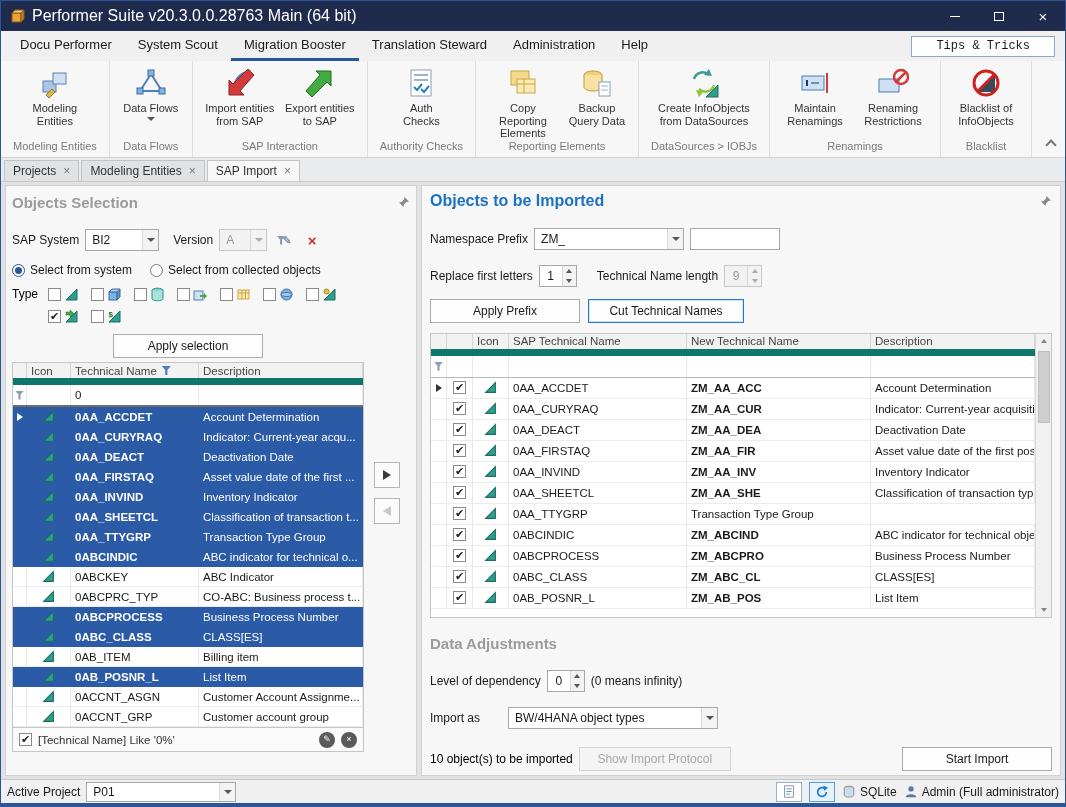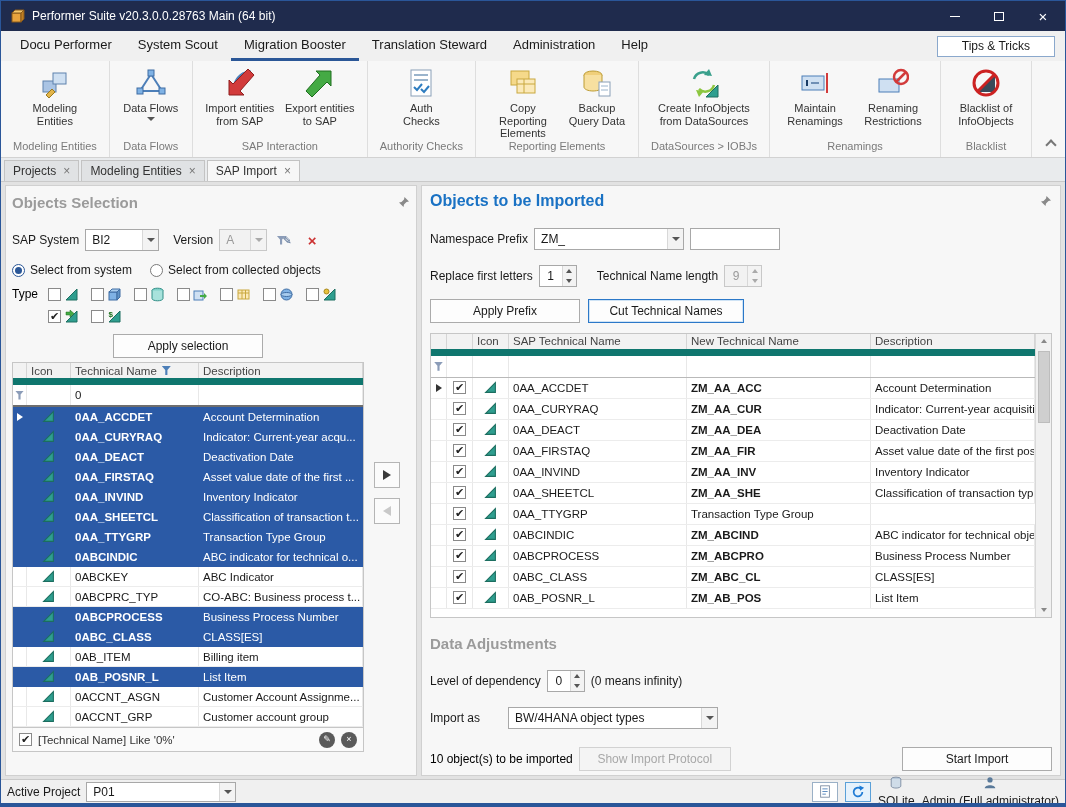--- a/index.html
+++ b/index.html
@@ -2,35 +2,35 @@
 <html><head>
 <meta charset="utf-8">
 <style>
   * { box-sizing: border-box; margin: 0; padding: 0; }
   body { font-family: "Liberation Sans", sans-serif; background:#9a9a9a; }
   .window { width:1066px; height:807px; background:#f0f0f0; border:1px solid #2a5699;
             border-bottom:4px solid #2a5699; display:flex; flex-direction:column; overflow:hidden; }
 
   
   .titlebar { height:30px; background:#1f2b4d; display:flex; align-items:center; padding-left:8px; color:#fff; flex:none; }
-  .titlebar .title { font-size:12px; margin-left:7px; }
+  .titlebar .title { font-size:16px; margin-left:7px; }
   .spacer { flex:1; }
   .wbtn { width:44px; height:30px; display:flex; align-items:center; justify-content:center; cursor:default; }
   .min-glyph { width:10px; height:1px; background:#fff; display:inline-block; }
   .max-glyph { width:10px; height:9px; border:1px solid #fff; display:inline-block; }
   .close-glyph { color:#fff; font-size:15px; line-height:1; }
 
   
   .menubar { height:30px; background:#f0f0f0; display:flex; align-items:center; padding:0 6px; flex:none; }
   .menu-tabs { display:flex; height:30px; }
   .menu-tab { padding:0 13px; height:30px; display:flex; align-items:center; font-size:13px; color:#1a1a1a;
               border-bottom:3px solid transparent; cursor:default; }
   .menu-tab.active { border-bottom-color:#2b5797; }
   .tips-btn { margin-left:auto; margin-right:4px; border:1px solid #8aa8cc; background:#fff; padding:2px 24px;
-              font-size:12px; color:#1a1a1a; height:21px; }
+              font-size:12px; color:#1a1a1a; height:21px;font-family:Liberation Mono, monospace; }
 
   
   .ribbon { height:97px; background:#f7f7f7; border-bottom:1px solid #d2d2d2; display:flex; position:relative; flex:none; }
   .rb-group { display:flex; flex-direction:column; border-right:1px solid #dedede; padding:2px 8px 0; }
   .rb-btns { display:flex; flex:1; align-items:flex-start; justify-content:center; gap:2px; }
   .rb-btn { display:flex; flex-direction:column; align-items:center; padding:3px 2px 0; font-size:11px; color:#333;
             text-align:center; line-height:1.15; cursor:default; }
   .rb-btn .ric { width:34px; height:34px; margin-bottom:2px; display:flex; align-items:center; justify-content:center; }
   .rb-glabel { height:17px; font-size:11px; color:#7a7a7a; text-align:center; padding:0 4px; white-space:nowrap; }
   .dd-caret { width:0; height:0; border-left:4px solid transparent; border-right:4px solid transparent;
@@ -162,21 +162,21 @@
   .red-x { color:#cc3333; font-weight:bold; font-size:15px; line-height:1; }
   .pencil-sm { font-size:11px; color:#44608a; margin-left:-3px; }
 
   
   .statusbar { height:24px; background:#f0f0f0; border-top:1px solid #c9c9c9; display:flex; align-items:center;
                padding:0 6px; gap:6px; font-size:12px; color:#1a1a1a; flex:none; }
   .sb-right { margin-left:auto; display:flex; align-items:center; gap:7px; }
   .sq-btn { width:26px; height:20px; border:1px solid #9ab0c6; background:#fff; display:inline-flex;
             align-items:center; justify-content:center; cursor:default; }
   .sq-btn.hl { background:#e6f2fc; border-color:#5aa0d8; }
-  .sb-item { display:inline-flex; align-items:center; gap:4px;flex-direction:column; }
+  .sb-item { display:inline-flex; align-items:center; gap:4px; }
 </style>
 </head>
 <body>
 
 <div class="window">
 
   <div class="titlebar">
     <span style="display:inline-flex">
       <svg width="16" height="16" viewBox="0 0 16 16">
           <rect x="3" y="5" width="9" height="9" fill="#e8a33d" stroke="#8a5a1a"></rect>

